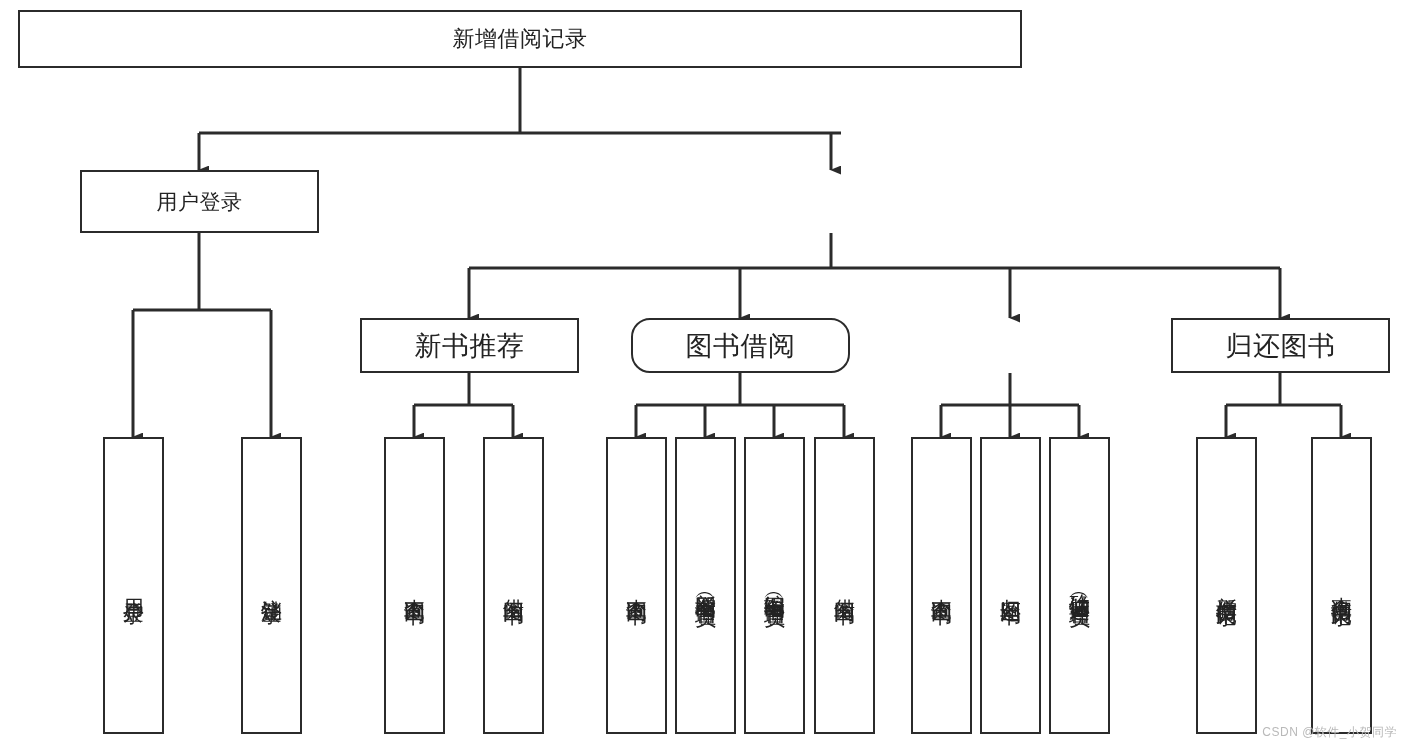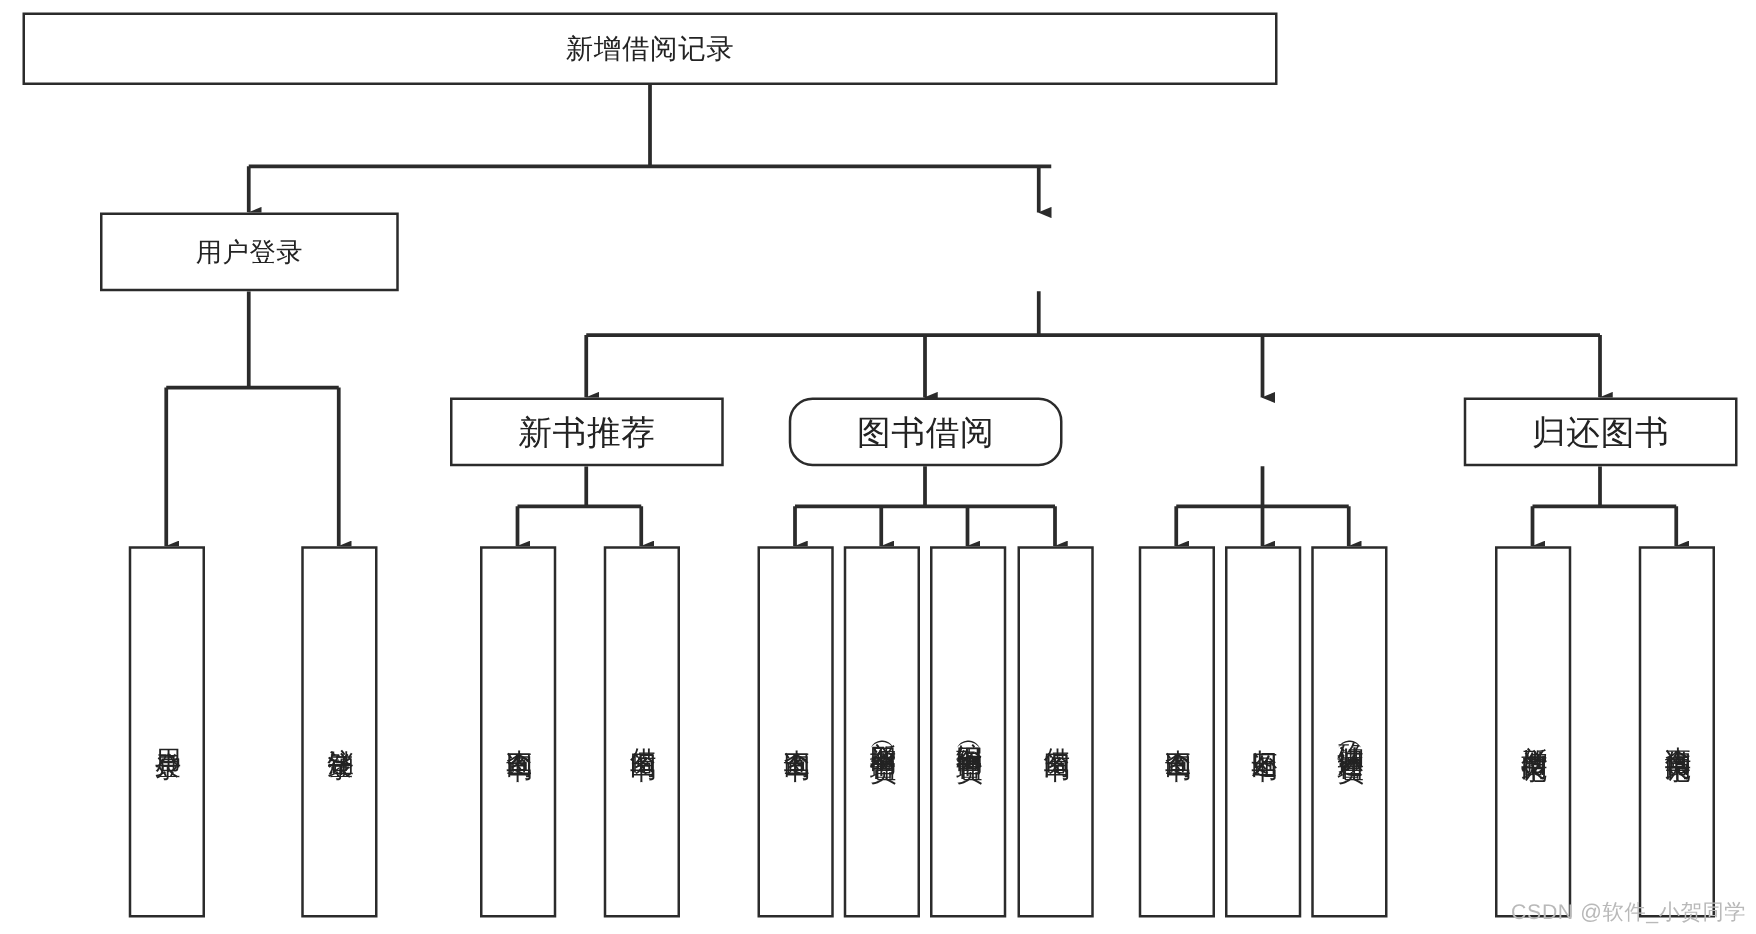--- a/index.html
+++ b/index.html
@@ -51,21 +51,21 @@
     font-size: 21px;
     line-height: 1.05;
     letter-spacing: 2px;
     white-space: normal;
     max-height: 270px;
   }
   .watermark {
     position: absolute;
     right: 8px;
     bottom: 6px;
-    font-size: 17px;
+    font-size: 12px;
     color: #b9b9b9;
     letter-spacing: 0.5px;
     user-select: none;
     pointer-events: none;
   }
 </style>
 </head>
 <body>
 
 <div id="diagram-root">

